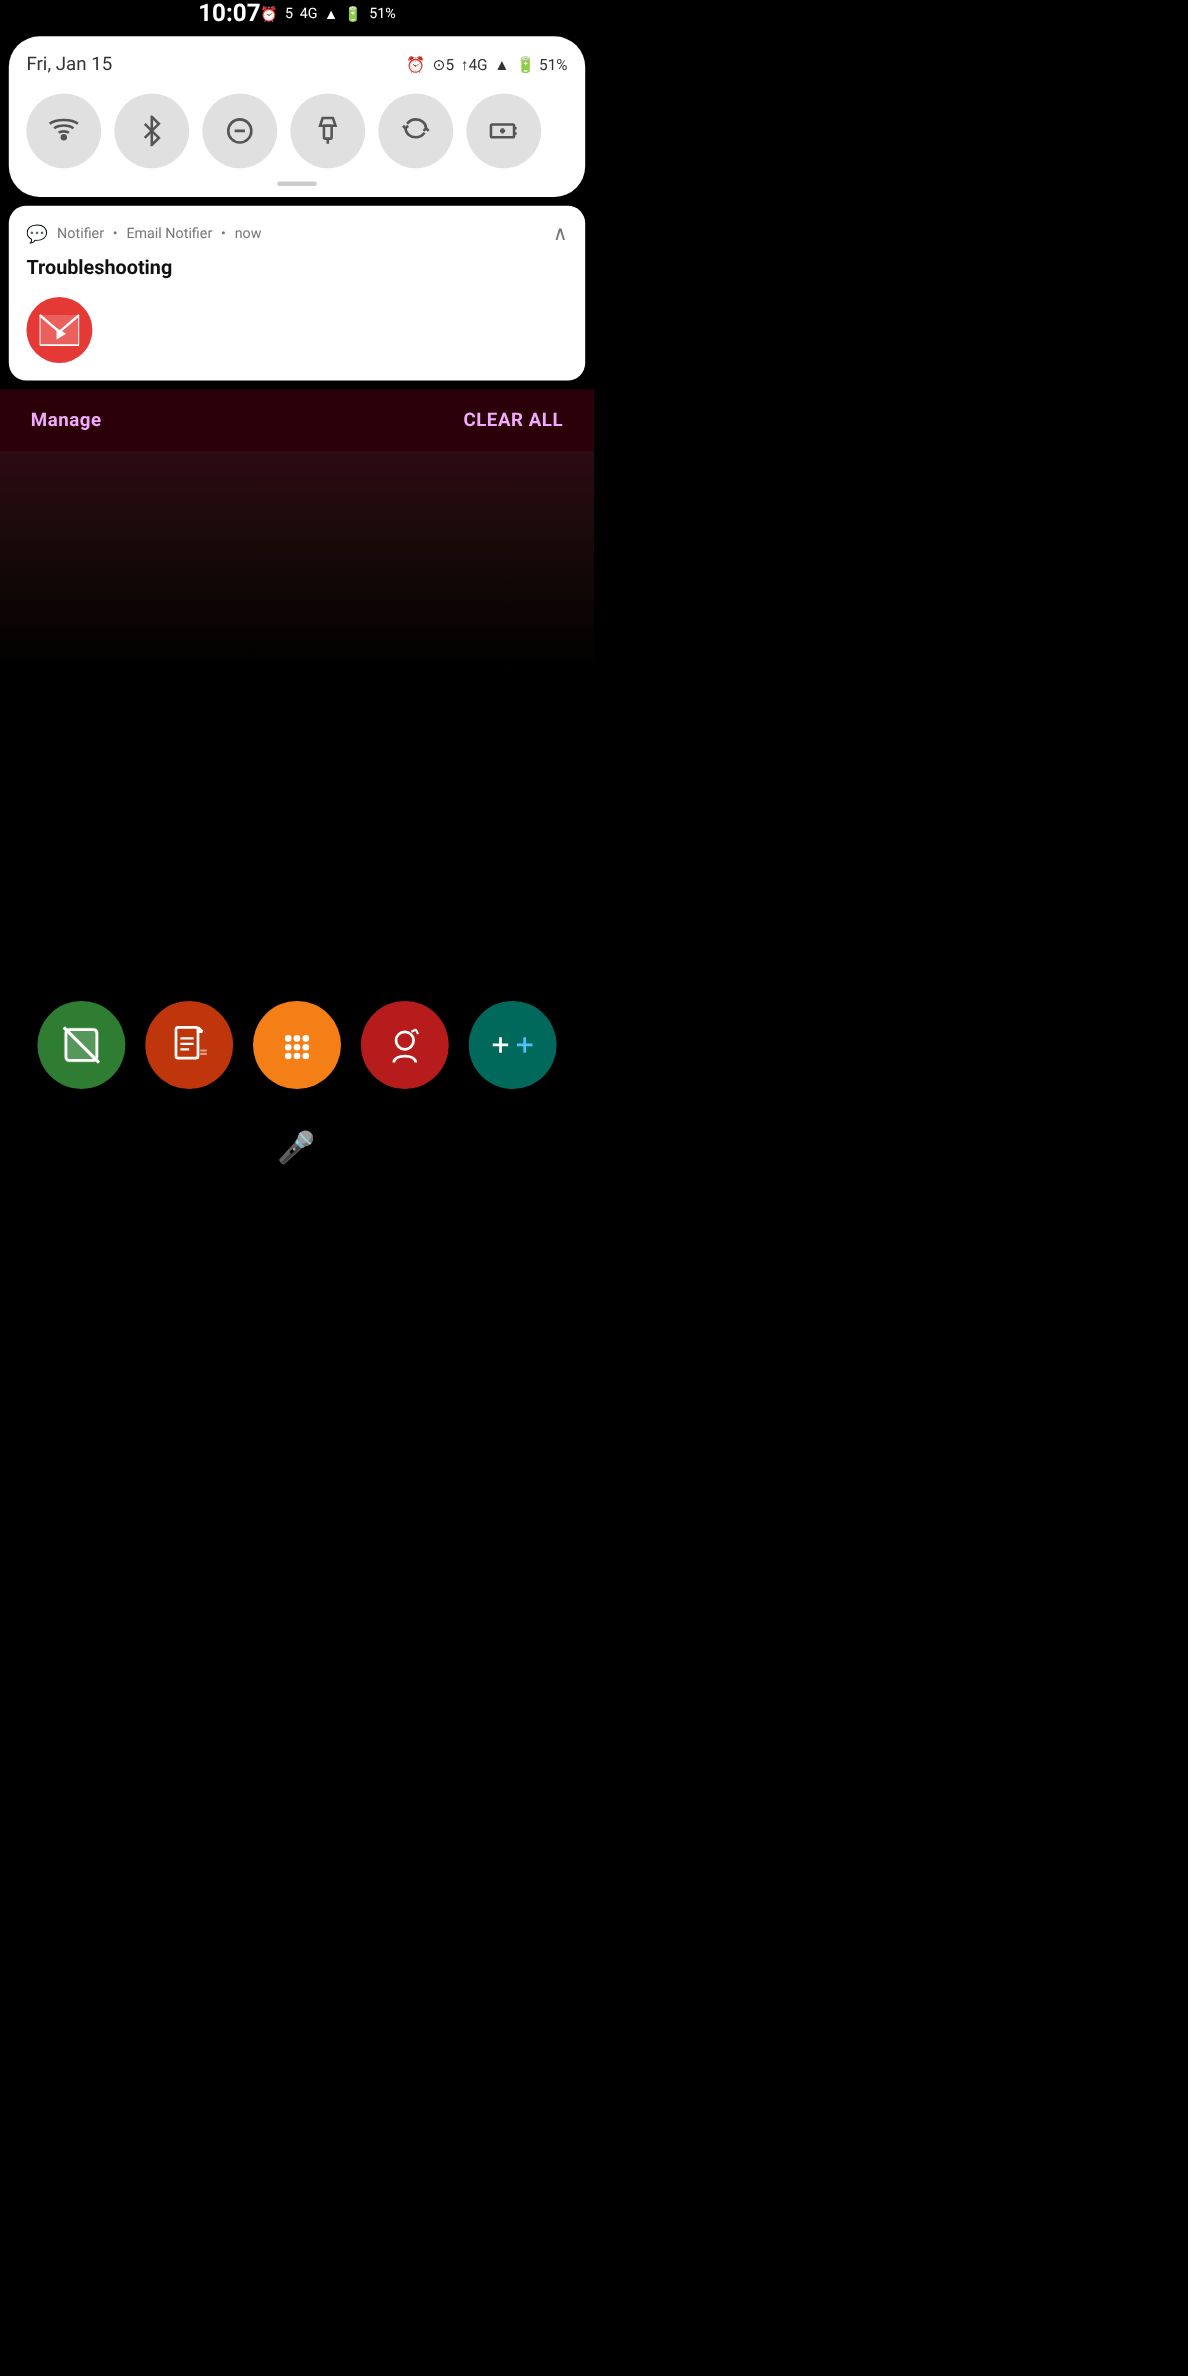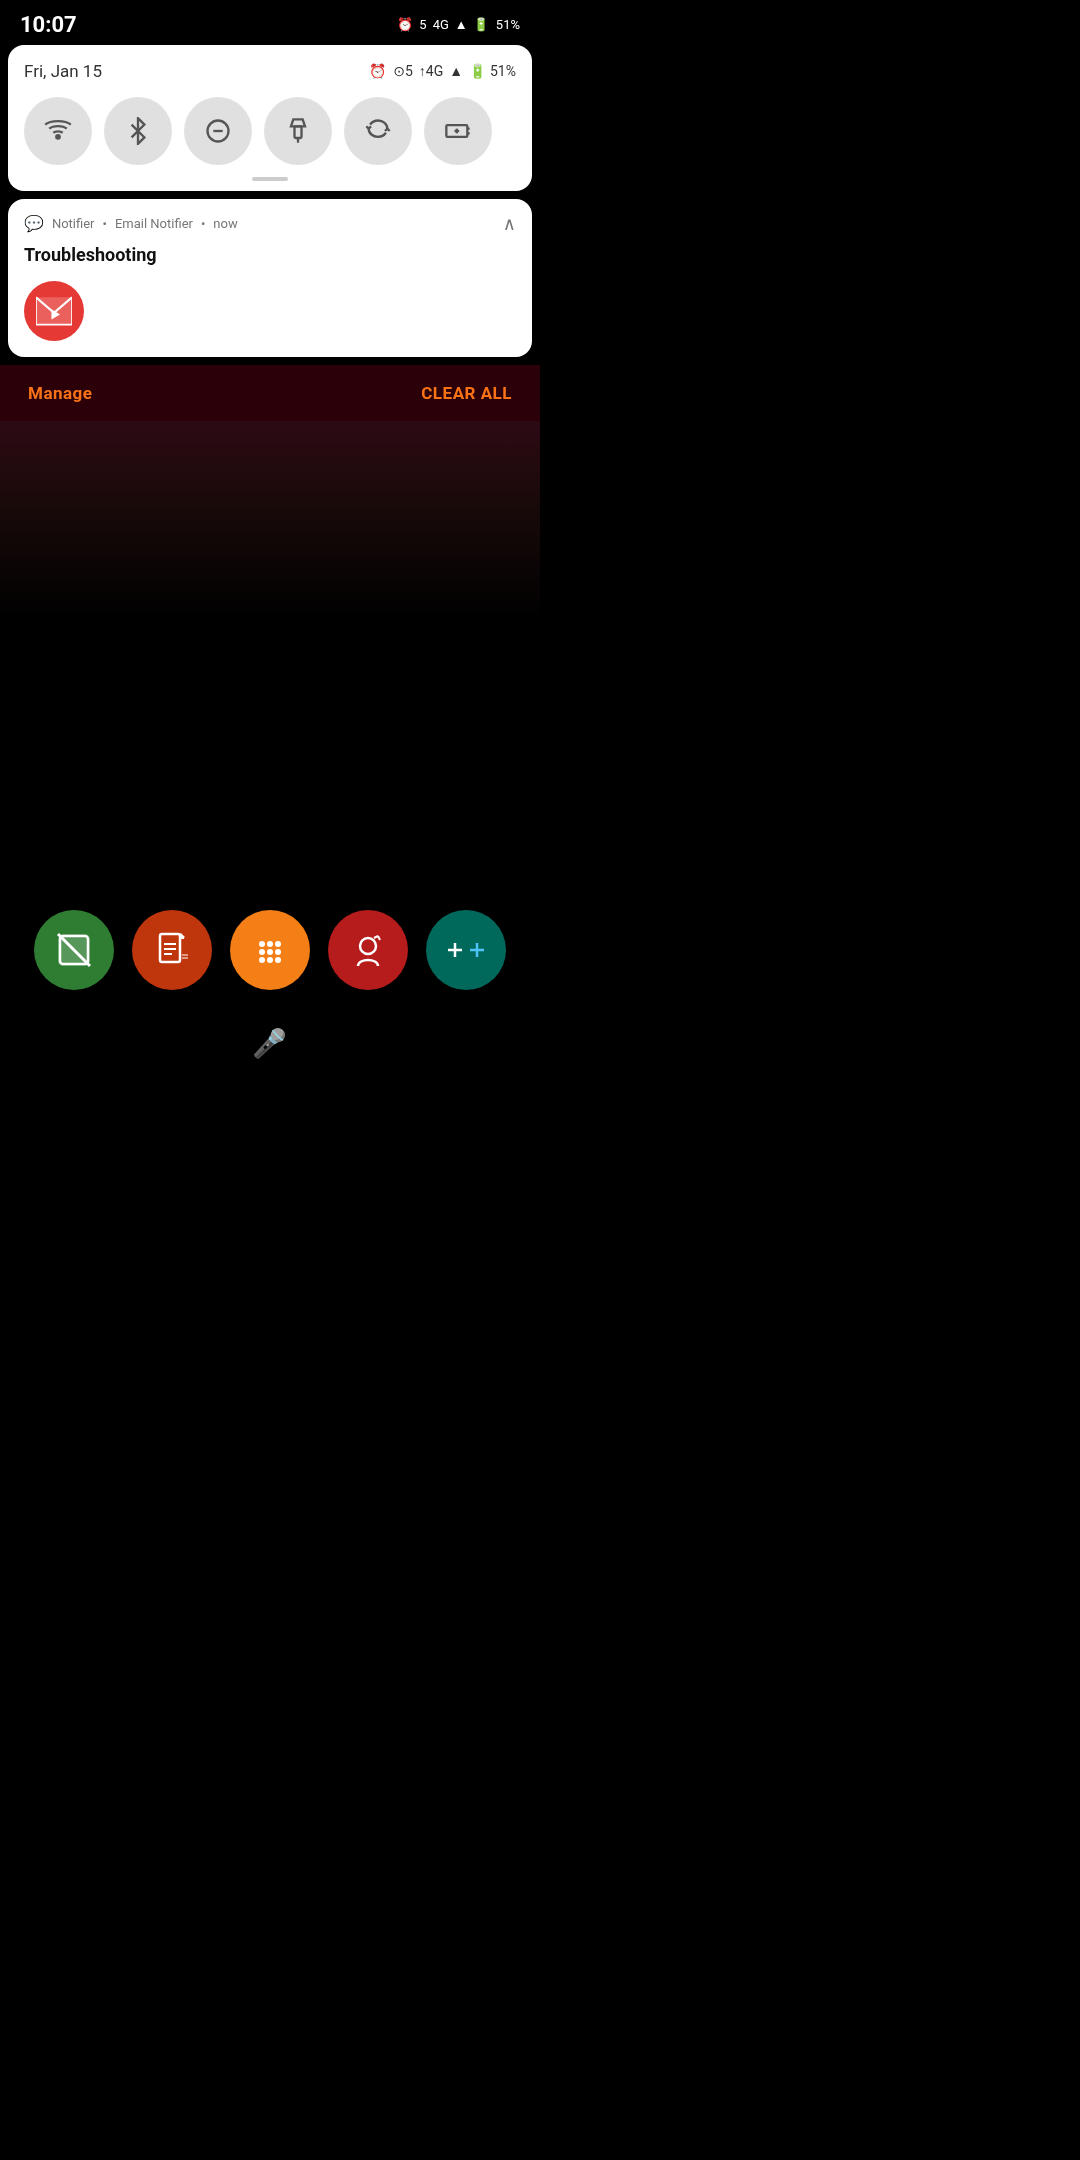--- a/index.html
+++ b/index.html
@@ -10,23 +10,23 @@
       height: 1080px;
       background: #000;
       font-family: 'Roboto', Arial, sans-serif;
       overflow: hidden;
       position: relative;
     }
 
     
     .status-bar {
       background: #000;
-      padding: 12px 20px 8px 20px;
-      display: flex;
-      justify-content: space-between;
+      padding: 0 20px 8px 20px;
+      display: flex;
+      justify-content: center;
       align-items: center;
     }
 
     .status-time {
       color: #fff;
       font-size: 22px;
       font-weight: bold;
     }
 
     .status-icons {
@@ -34,21 +34,21 @@
       align-items: center;
       gap: 6px;
       color: #fff;
       font-size: 13px;
     }
 
     
     .quick-settings {
       background: #fff;
       margin: 0 8px;
-      border-radius: 16px;
+      border-radius: 28px;
       padding: 16px 16px 10px 16px;
     }
 
     .qs-header {
       display: flex;
       justify-content: space-between;
       align-items: center;
       margin-bottom: 16px;
     }
 
@@ -172,21 +172,21 @@
     .notif-actions {
       background: rgba(50,0,10,0.85);
       display: flex;
       justify-content: space-between;
       align-items: center;
       padding: 18px 28px;
       margin: 8px 0 0 0;
     }
 
     .notif-action-btn {
-      color: #f97316;
+      color: #f0abfc;
       font-size: 17px;
       font-weight: bold;
       cursor: pointer;
       letter-spacing: 0.5px;
     }
 
     
     .wallpaper-area {
       flex: 1;
       background: linear-gradient(180deg, #2d0a14 0%, #1a0a0a 40%, #000 100%);

